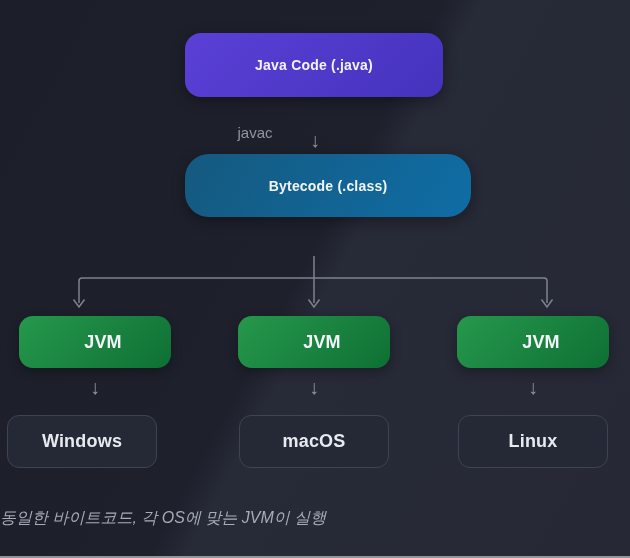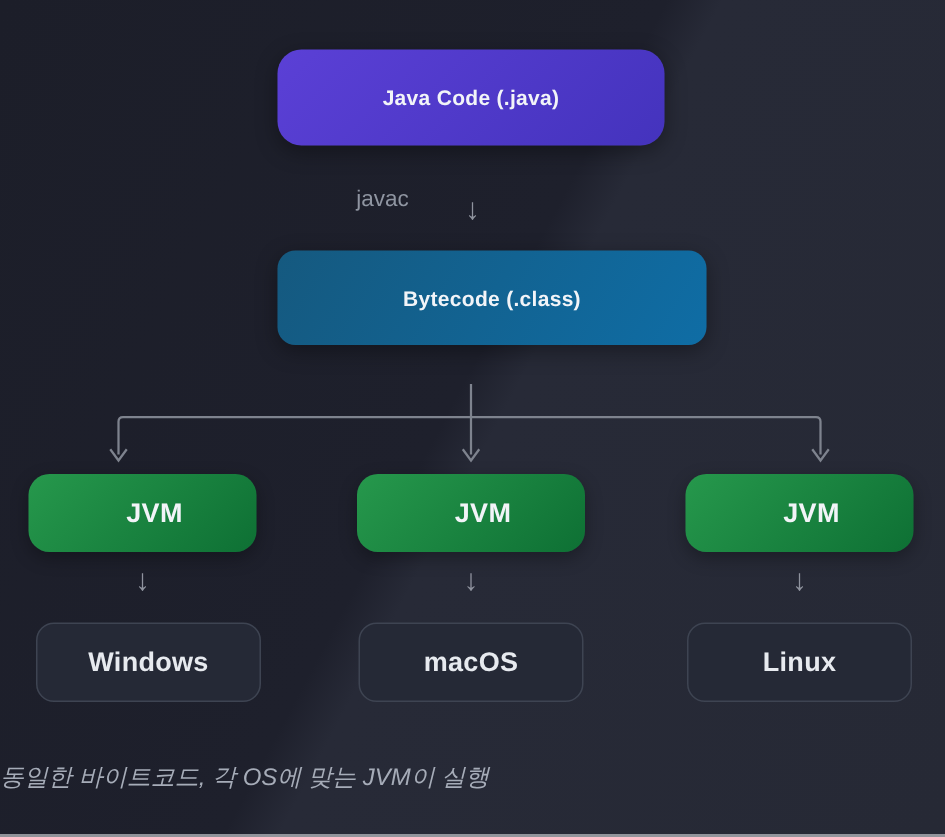--- a/index.html
+++ b/index.html
@@ -22,22 +22,22 @@
     font-size: 14px;
     letter-spacing: 0.2px;
   }
   .java-box {
     left: 185px; top: 33px; width: 258px; height: 64px;
     border-radius: 16px;
     background: linear-gradient(135deg, #5b40d6 0%, #4433bd 100%);
     box-shadow: 0 4px 14px rgba(0,0,0,0.35);
   }
   .bytecode-box {
-    left: 185px; top: 167px; width: 286px; height: 63px;
-    border-radius: 12px;
+    left: 185px; top: 154px; width: 286px; height: 63px;
+    border-radius: 24px;
     background: linear-gradient(120deg, #15597f 0%, #0f6da5 100%);
     box-shadow: 0 4px 14px rgba(0,0,0,0.35);
   }
   .jvm-box {
     top: 316px; width: 152px; height: 52px;
     border-radius: 14px;
     background: linear-gradient(135deg, #26984c 0%, #0e7034 100%);
     font-size: 18px;
     box-shadow: 0 4px 12px rgba(0,0,0,0.3);
     padding-left: 16px;
@@ -47,21 +47,21 @@
   .jvm-right  { left: 457px; }
   .os-box {
     top: 415px; width: 150px; height: 53px;
     border-radius: 12px;
     background: #252936;
     border: 1px solid #3e4452;
     color: #e7eaef;
     font-weight: 600;
     font-size: 18px;
   }
-  .os-left   { left: 24px; align-items: center; }
+  .os-left   { left: 7px; align-items: center; }
   .os-center { left: 239px; }
   .os-right  { left: 458px; }
   .javac-label {
     position: absolute;
     left: 0; top: 108px; width: 510px;
     text-align: center;
     color: #8f95a1;
     font-size: 15px;
     margin-top: 16px;
   }

